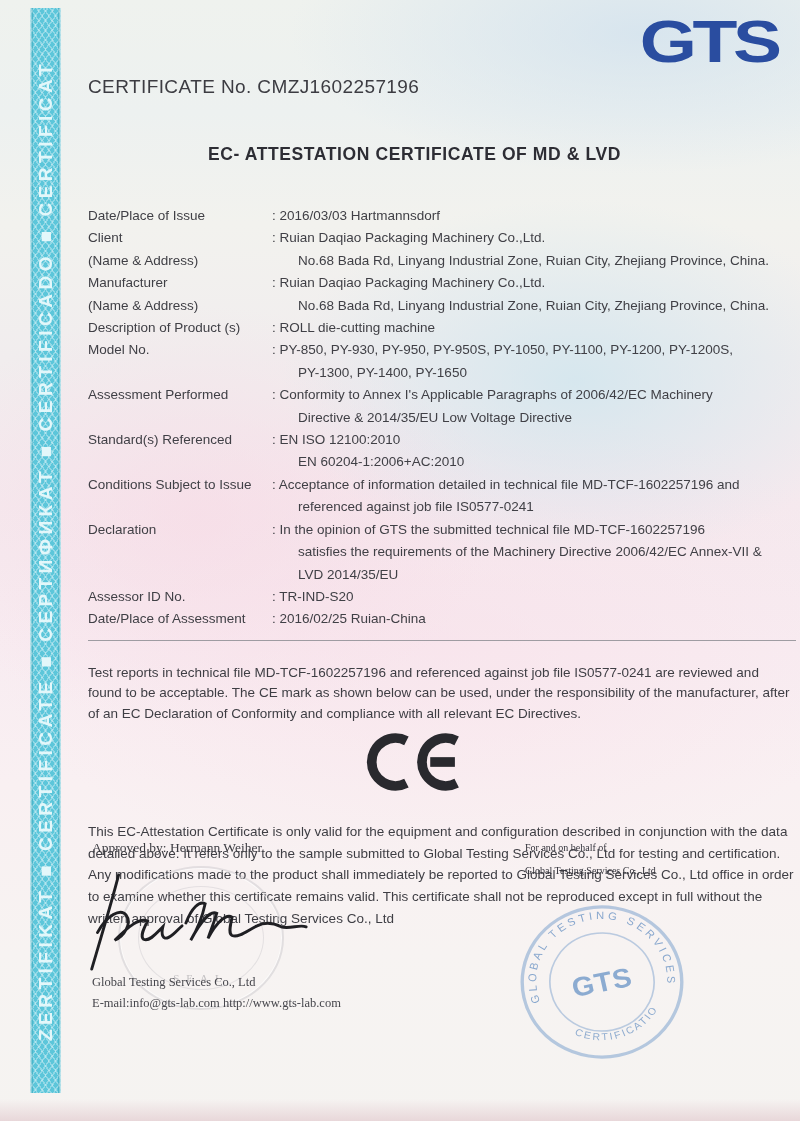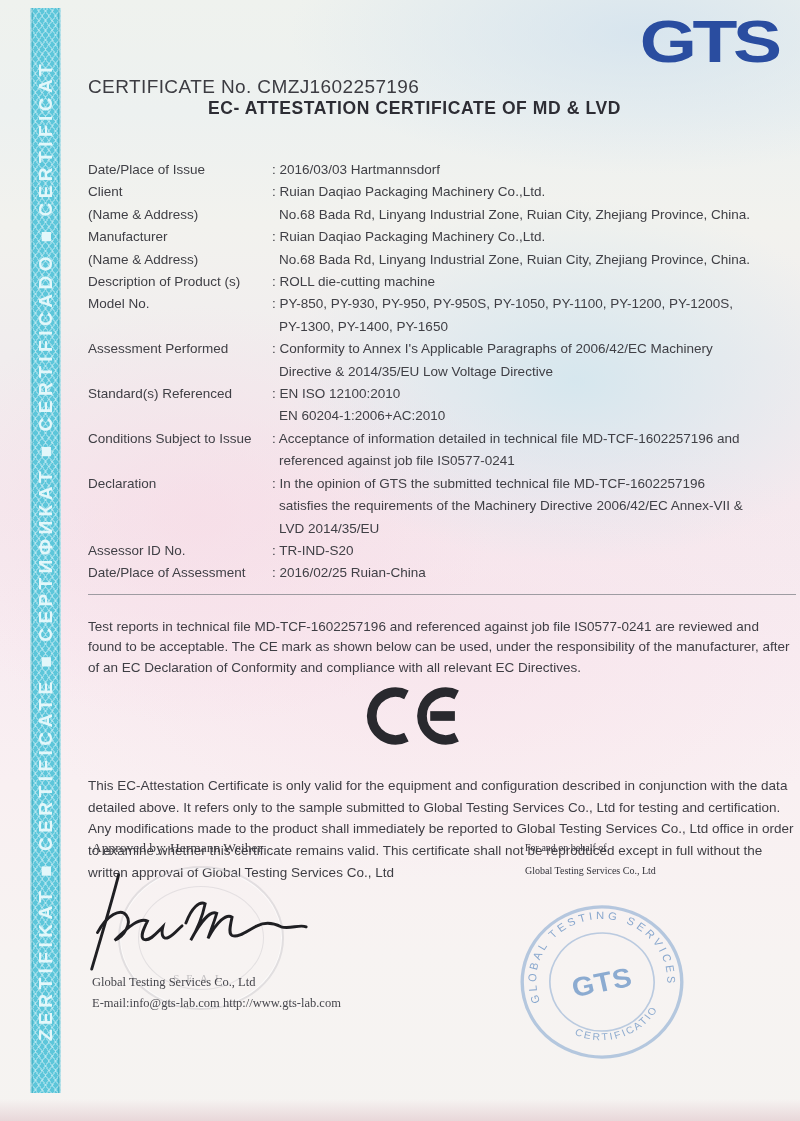--- a/index.html
+++ b/index.html
@@ -35,28 +35,28 @@
     color:#e3f7fa;line-height:31px;white-space:nowrap;
   }
   
   .logo{
     position:absolute;top:12px;right:22px;
     font-size:68px;font-weight:bold;color:#2a4da0;letter-spacing:-4px;
     transform:scaleY(0.86) scaleX(1.08);transform-origin:top right;line-height:1;
   }
   .content{position:absolute;left:88px;top:0;width:708px;}
   .cert-no{margin-top:76px;font-size:19px;color:#3c3c42;letter-spacing:0.4px;}
-  .title{padding-right:55px;text-align:center;font-size:17.5px;font-weight:bold;color:#2d2d34;letter-spacing:0.6px;}
+  .title{margin-top:46px;padding-right:55px;text-align:center;font-size:17.5px;font-weight:bold;color:#2d2d34;letter-spacing:0.6px;}
   
   .fields{margin-top:40px;font-size:13.5px;color:#404046;}
   .row{display:flex;}
   .flabel{width:184px;flex:none;line-height:22.4px;}
   .fvalue{flex:1;min-width:0;}
   .vline{line-height:22.4px;white-space:nowrap;}
-  .vline.cont{padding-left:7px;}
+  .vline.cont{padding-left:7px;margin-left:19px;}
   .hr{margin-top:9px;border-top:1px solid #8e8e94;opacity:0.85;}
   .para{margin-top:22px;font-size:13.5px;line-height:20.5px;color:#3e3e44;}
   .para2{margin-top:13px;line-height:21.6px;}
   .ce-wrap{margin-top:0;height:84px;text-align:center;padding-right:50px;}
   .ce-wrap svg{margin-top:3px;}
   
   .approved{position:absolute;left:92px;top:840px;font-family:"Liberation Serif",serif;font-size:13.5px;color:#3b3b41;}
   .behalf{position:absolute;left:525px;top:836px;font-family:"Liberation Serif",serif;font-size:10px;color:#32323a;line-height:23px;}
   .seal{position:absolute;left:118px;top:866px;width:162px;height:140px;border-radius:50%;
     border:2px solid rgba(150,150,158,0.22);box-shadow:inset 0 0 0 1px rgba(255,255,255,0.6);}

